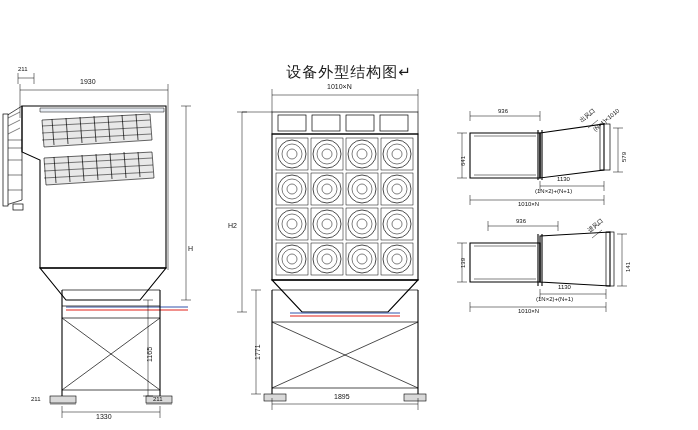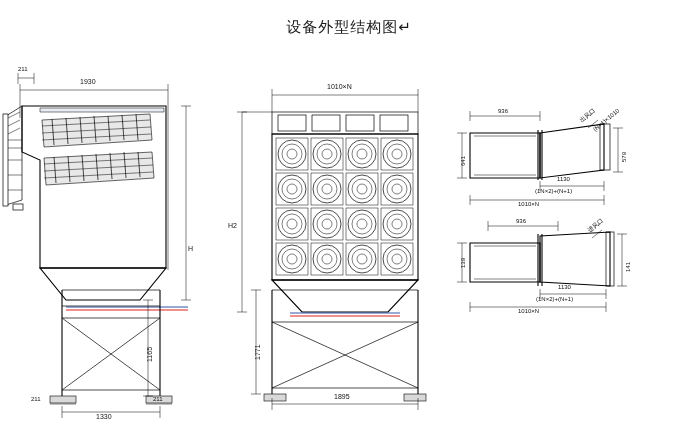--- a/index.html
+++ b/index.html
@@ -1,19 +1,19 @@
 <!DOCTYPE html>
 <html><head>
 <meta charset="utf-8">
 <style>
   html,body{margin:0;padding:0;}
   body{width:698px;height:430px;background:#ffffff;position:relative;
        font-family:"Liberation Sans","DejaVu Sans",sans-serif;overflow:hidden;}
   #root{position:relative;width:698px;height:430px;}
-  .abs{position:absolute;}
+  .abs{position:absolute;margin-top:45px;}
   .title{left:0;top:18px;width:698px;text-align:center;font-size:15px;color:#1a1a1a;
          letter-spacing:1px;font-family:"DejaVu Sans",sans-serif;}
   .lbl{position:absolute;font-size:7px;color:#111;white-space:nowrap;
        font-family:"Liberation Sans",sans-serif;}
   .lbl.sm{font-size:6px;}
   .lbl.vert{transform-origin:0 0;transform:rotate(-90deg);}
   svg{position:absolute;left:0;top:0;}
   .ln{stroke:#000;stroke-width:0.7;fill:none;}
   .ln2{stroke:#000;stroke-width:1.1;fill:none;}
   .thin{stroke:#000;stroke-width:0.5;fill:none;}

